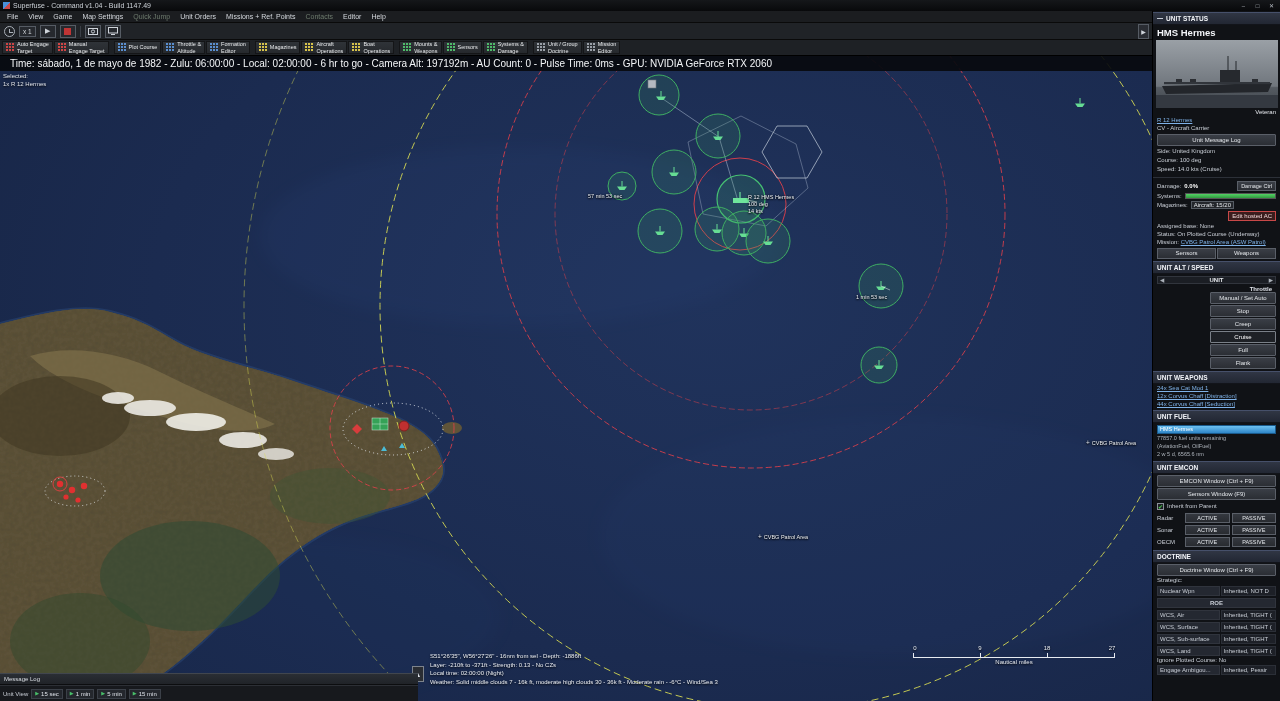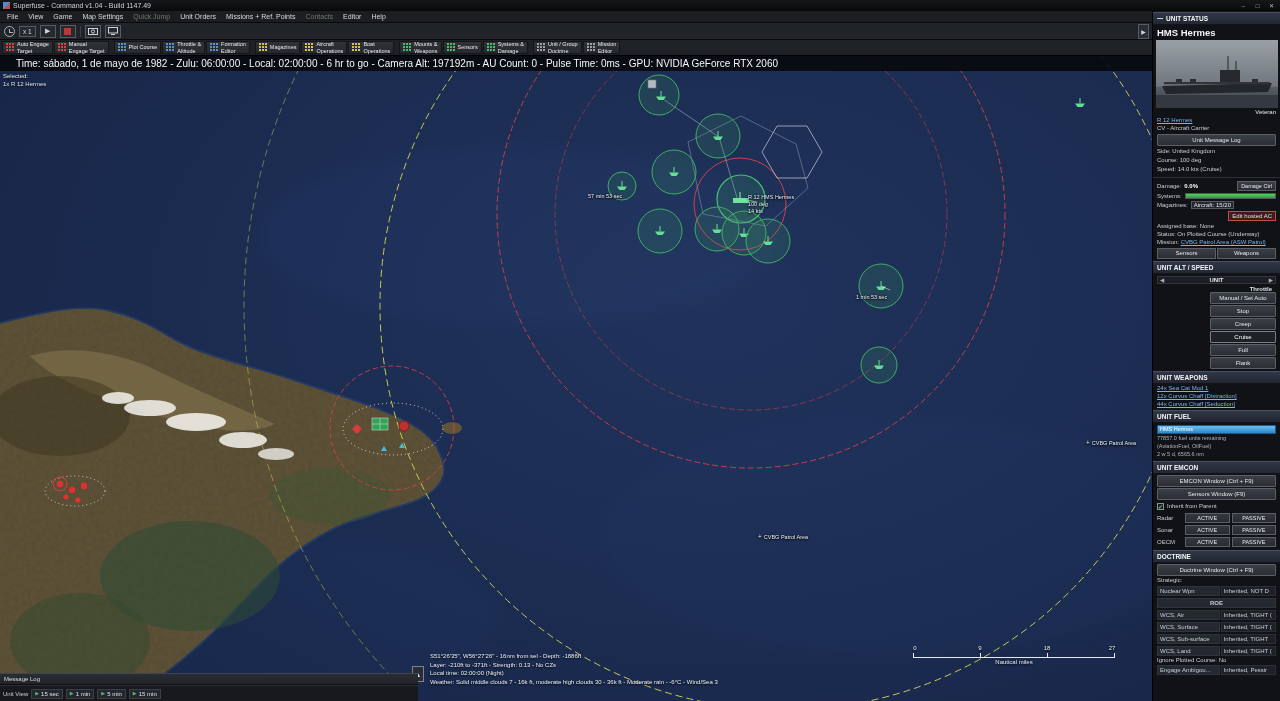--- a/index.html
+++ b/index.html
@@ -50,21 +50,21 @@
   .rsep{width:3px}
   .collapse-tab{position:absolute;right:3px;top:13px;width:11px;height:15px;background:#2a2d33;
     border:1px solid #565c64;color:#cfd4da;font-size:6px;display:flex;align-items:center;
     justify-content:center;z-index:30}
 
   
   .map{position:relative;width:1152px;height:645px;overflow:hidden;
     background:radial-gradient(1400px 900px at 62% 38%, #20335c 0%, #1b2b50 40%, #172545 65%, #111c38 100%)}
   .map-svg{position:absolute;left:0;top:0}
   .timebar{position:absolute;left:0;top:0;width:100%;height:15px;background:rgba(8,10,14,.92);
-    display:flex;align-items:center;padding-left:16px;font-size:10px;color:#f4f6f8;z-index:10}
+    display:flex;align-items:center;padding-left:10px;font-size:10px;color:#f4f6f8;z-index:10}
   .selected-block{position:absolute;left:3px;top:17px;font-size:6px;color:#dfe3ea;line-height:1.3;
     text-shadow:0 1px 2px #000;z-index:10}
   .map-label{position:absolute;font-size:5.5px;color:#eef2f8;text-shadow:0 1px 2px #000,0 0 2px #000;
     line-height:1.25;white-space:nowrap;z-index:5}
   .refpoint{display:flex;align-items:center;gap:2px}
   .ref-x{color:#dfe5ee;font-size:6.5px;line-height:1}
   .cursor-info{position:absolute;left:430px;top:596px;font-size:6px;color:#eceff4;line-height:1.45;
     text-shadow:0 1px 2px #000;white-space:nowrap;z-index:6}
   .follow-icon{position:absolute;left:412px;top:610px;width:12px;height:16px;background:#2a2d33;
     border:1px solid #7d838c;color:#dfe3ea;font-size:7px;display:flex;align-items:center;

